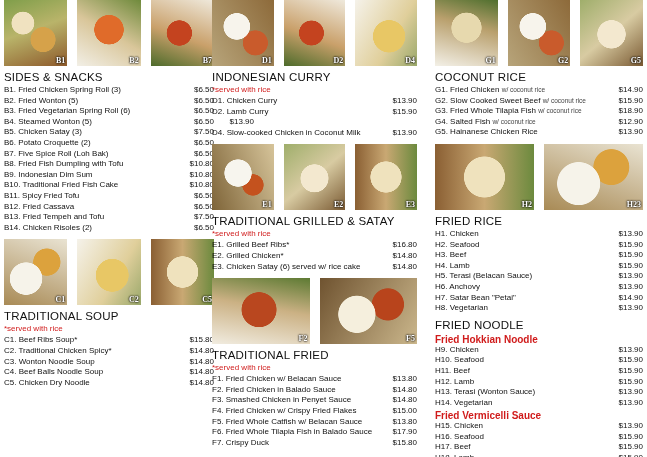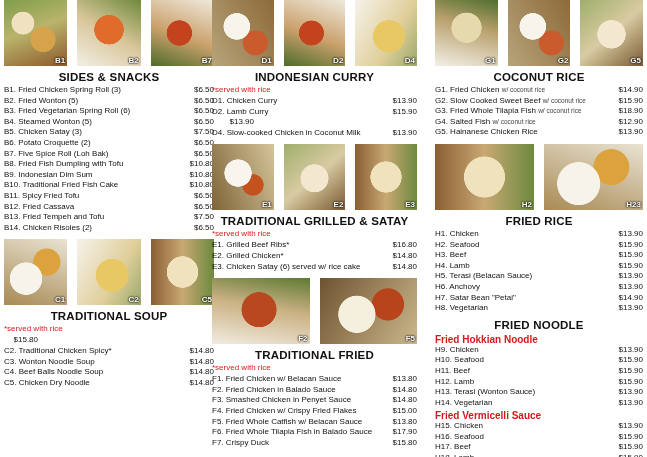--- a/index.html
+++ b/index.html
@@ -22,20 +22,21 @@
   }
   #col-left   { left: 4px;   width: 210px; }
   #col-mid    { left: 212px; width: 205px; }
   #col-right  { left: 435px; width: 208px; }
 
   
   .photos {
     display: flex;
     gap: 10px;
     width: 100%;
+    font-family: Liberation Serif, serif;
   }
   .photo {
     position: relative;
     flex: 1 1 0;
     height: 66px;
     overflow: hidden;
     background: #cfc8bd;
   }
   .photo .tag {
     position: absolute;
@@ -89,26 +90,25 @@
       linear-gradient(15deg, #f3f0e7 0%, #b9a06d 60%, #4f6f2e 100%); }
   .f12 { background:
       radial-gradient(circle at 38% 55%, #f5efdd 0 26%, rgba(0,0,0,0) 27%),
       radial-gradient(circle at 70% 40%, #b8441c 0 20%, rgba(0,0,0,0) 21%),
       linear-gradient(300deg, #cbb78c 0%, #6f5330 100%); }
 
   
   .section { margin-top: 5px; }
   .section-title {
     font-size: 11.5px;
-    font-weight: bold;
+    font-weight: normal;
     color: #111;
     letter-spacing: 0.2px;
     line-height: 13px;
     margin-bottom: 1px;
-    text-align: center;
   }
   .subnote {
     font-size: 8px;
     font-weight: normal;
     color: #d01b1b;
     line-height: 10px;
     margin-bottom: 1px;
   }
   .subhead {
     font-size: 10px;
@@ -247,20 +247,21 @@
         <div class="ph-inner f9"></div>
         <span class="tag">C5</span>
       </div>
     </div>
 
     <div class="section">
       <div class="section-title">TRADITIONAL SOUP</div>
       <div class="subnote">*served with rice</div>
       <div class="items">
         <div class="item">
+            <span class="nm">C1. Beef Ribs Soup*</span>
             <span class="pr">$15.80</span>
           </div>
         <div class="item">
             <span class="nm">C2. Traditional Chicken Spicy*</span>
             <span class="pr">$14.80</span>
           </div>
         <div class="item">
             <span class="nm">C3. Wonton Noodle Soup</span>
             <span class="pr">$14.80</span>
           </div>

